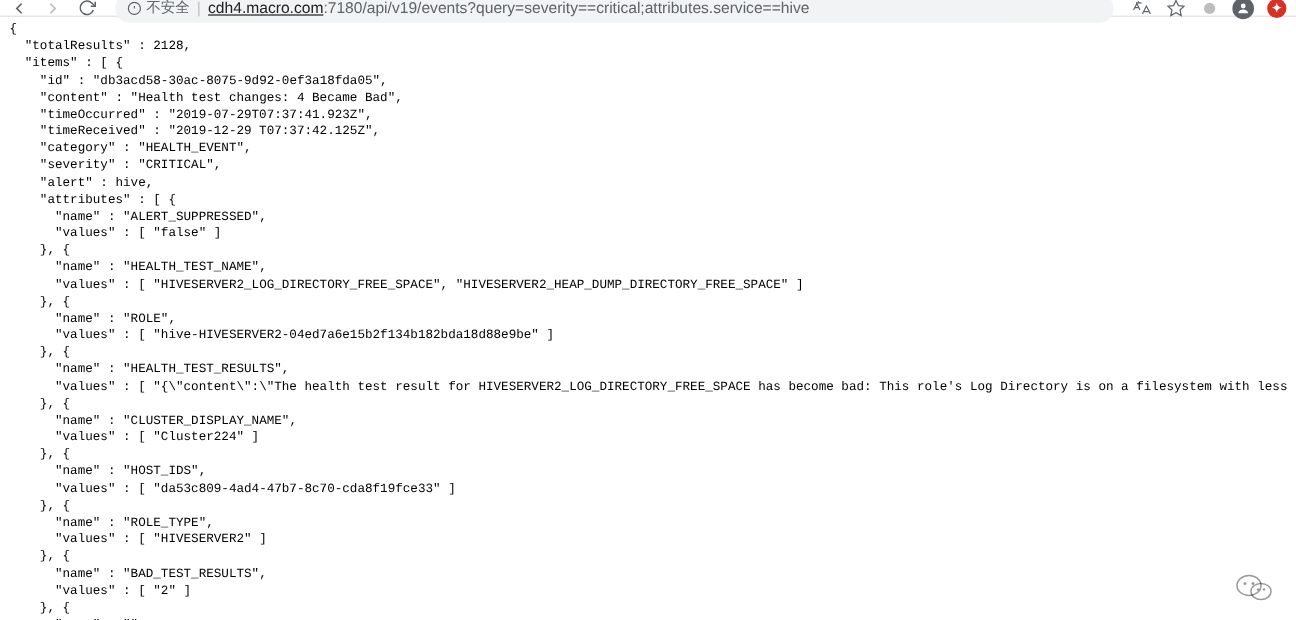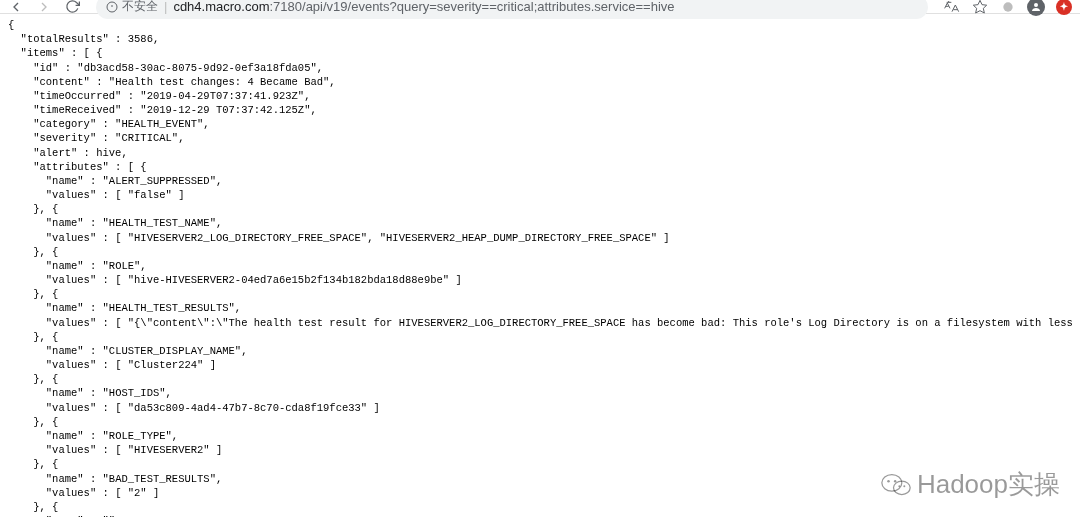--- a/index.html
+++ b/index.html
@@ -3,21 +3,21 @@
 <meta charset="utf-8">
 <style>
 * { margin:0; padding:0; box-sizing:border-box; }
 body { font-family:Arial,sans-serif; background:#fff; width:1080px; height:517px; overflow:hidden; position:relative; }
 .toolbar { height:14px; background:#fff; border-bottom:1px solid #e0e0e0; display:flex; align-items:center; padding:0 6px; gap:8px; font-size:13px; }
 .nav-btn { width:20px; height:20px; display:flex; align-items:center; justify-content:center; cursor:pointer; color:#5f6368; border-radius:50%; }
 .nav-btn.disabled { color:#bdbdbd; cursor:default; }
 .url-bar { flex:1; display:flex; align-items:center; background:#f1f3f4; border-radius:14px; padding:0 10px; height:24px; margin:0 6px; }
 .insecure { color:#5f6368; font-size:12px; margin-right:6px; display:flex; align-items:center; gap:4px; }
 .url-text { color:#5f6368; font-size:13px; white-space:nowrap; overflow:hidden; }
-.url-host { color:#202124; }
+.url-host { color:#202124;text-decoration:underline; }
 .url-path { color:#5f6368;text-align:right; }
 .right-ico { width:20px; height:20px; display:flex; align-items:center; justify-content:center; color:#5f6368; }
 .avatar-dot { width:18px; height:18px; border-radius:50%; background:#5f6368; }
 .red-dot { width:16px; height:16px; border-radius:50%; background:#d93025; display:flex; align-items:center; justify-content:center; color:#fff; font-size:10px; font-weight:bold; }
 .content { padding:4px 8px; font-family:"Courier New",monospace; font-size:10.5px; color:#000; white-space:pre; line-height:1.35; overflow:hidden; }
 .watermark { position:absolute; right:20px; bottom:15px; font-size:26px; color:rgba(0,0,0,0.4); display:flex; align-items:center; gap:6px; font-weight:400; }
 .wm-ico { width:30px; height:25px; color:rgba(0,0,0,0.4); }
 .val { color:#000; }
 </style>
 </head>
@@ -75,25 +75,25 @@
           <path d="M4 20c0-4 4-6 8-6s8 2 8 6"></path>
         </svg>
       </div>
     </div>
   <div class="right-ico">
       <div class="red-dot">✦</div>
     </div>
 </div>
 
 <pre class="content">{
-  "totalResults" : <span class="val">3586</span>,
+  "totalResults" : <span class="val">2128</span>,
   "items" : [ {
     "id" : "<span>db3acd58-30ac-8075-9d92-0ef3a18fda05</span>",
     "content" : "<span>Health test changes: 4 Became Bad</span>",
-    "timeOccurred" : "<span>2019-04-29T07:37:41.923Z</span>",
+    "timeOccurred" : "<span>2019-07-29T07:37:41.923Z</span>",
     "timeReceived" : "<span>2019-12-29 T07:37:42.125Z</span>",
     "category" : "<span>HEALTH_EVENT</span>",
     "severity" : "<span>CRITICAL</span>",
     "alert" : <span>hive</span>,
     "attributes" : [ {
       "name" : "<span>ALERT_SUPPRESSED</span>",
       "values" : <span>[ "false" ]</span>
     }, {
       "name" : "<span>HEALTH_TEST_NAME</span>",
       "values" : <span>[ "HIVESERVER2_LOG_DIRECTORY_FREE_SPACE", "HIVESERVER2_HEAP_DUMP_DIRECTORY_FREE_SPACE" ]</span>
@@ -128,14 +128,13 @@
 
 <div class="watermark">
   <svg class="wm-ico" viewBox="0 0 36 30" fill="currentColor">
       <ellipse cx="13" cy="13" rx="12" ry="10" fill="none" stroke="currentColor" stroke-width="1.5"></ellipse>
       <ellipse cx="25" cy="19" rx="10" ry="8" fill="none" stroke="currentColor" stroke-width="1.5"></ellipse>
       <circle cx="9" cy="11" r="1.5"></circle>
       <circle cx="17" cy="11" r="1.5"></circle>
       <circle cx="22" cy="17" r="1.2"></circle>
       <circle cx="28" cy="17" r="1.2"></circle>
     </svg>
-  <span>Hadoop实操</span>
 </div>
 
 </body></html>

